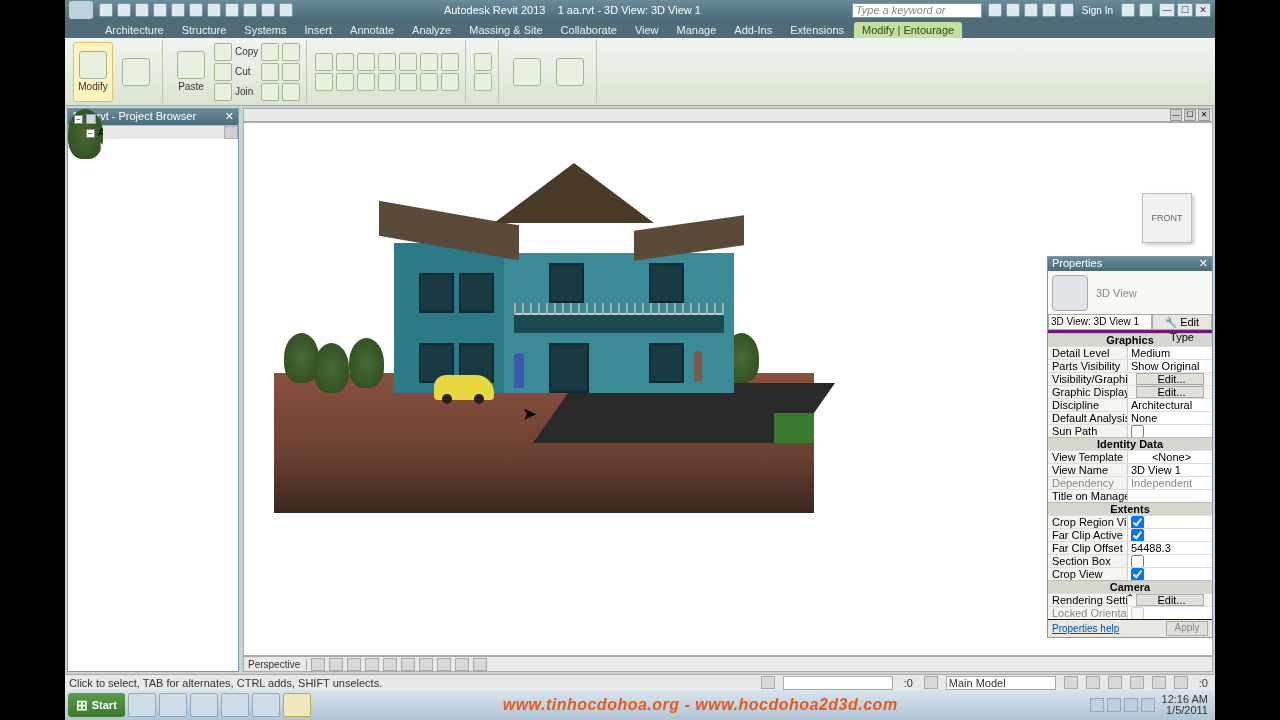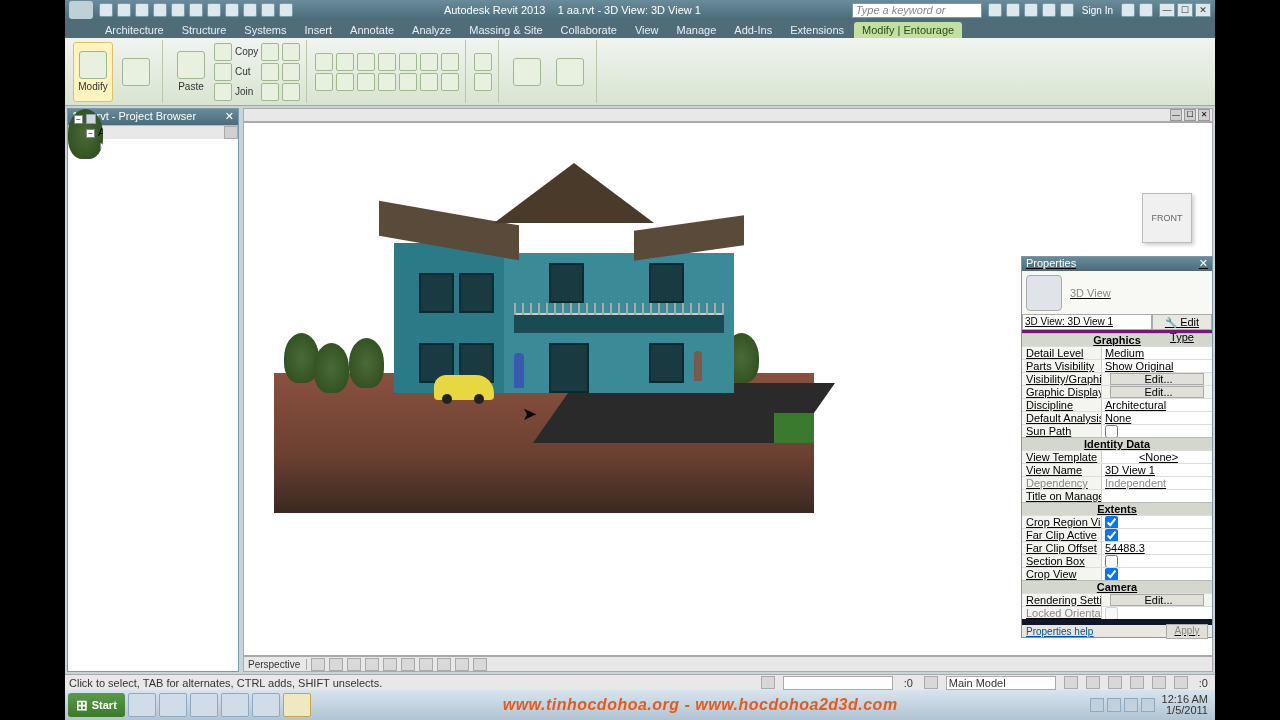--- a/index.html
+++ b/index.html
@@ -82,36 +82,36 @@
 .person2 { position: absolute; left: 420px; top: 218px; width: 8px; height: 30px; background: #7a5a4a; border-radius: 4px 4px 0 0; }
 .viewcube { position: absolute; right: 20px; top: 70px; width: 50px; height: 50px; background: #f0f0f0; border: 1px solid #bbb; display: flex; align-items: center; justify-content: center; font-size: 9px; color: #666; box-shadow: 2px 2px 4px rgba(0,0,0,0.2); }
 .cursor { position: absolute; left: 248px; top: 270px; font-size: 18px; color: #000; pointer-events: none; }
 
 
 .viewctrl { height: 16px; background: #e8e8e8; border: 1px solid #aaa; display: flex; align-items: center; gap: 4px; padding: 0 4px; }
 .viewctrl .vc { width: 14px; height: 13px; background: #d8d8d8; border: 1px solid #aaa; }
 .viewctrl .vctxt { font-size: 10px; color: #333; padding-right: 6px; border-right: 1px solid #aaa; }
 
 
-.props { position: absolute; right: 2px; top: 150px; width: 192px; background: #f4f4f0; border: 1px solid #7a9aa8; text-decoration: underline; }
+.props { position: absolute; right: 2px; top: 150px; width: 166px; background: #f4f4f0; border: 1px solid #7a9aa8; }
 .props-title { height: 14px; background: linear-gradient(#6a8c9a,#4a6c7a); color: #fff; font-size: 10px; padding: 0 4px; display: flex; justify-content: space-between; }
 .props-preview { height: 44px; background: #f8f8f4; display: flex; align-items: center; padding: 4px; gap: 8px; border-bottom: 1px solid #ccc; }
 .props-preview .picon { width: 36px; height: 36px; background: #e0e4e8; border: 1px solid #aaa; border-radius: 4px; }
 .props-preview .ptxt { color: #888; font-size: 11px; }
 .props-selector { height: 18px; background: #f0f0ec; display: flex; align-items: center; border-bottom: 4px solid #701a75; }
 .props-selector .sel { flex: 1; border: 1px solid #aaa; height: 16px; font-size: 10px; padding: 1px 2px; background: #fff; }
 .props-selector .editbtn { width: 60px; height: 16px; font-size: 10px; background: #e8e8e0; border: 1px solid #aaa; text-align: center; line-height: 14px; }
 .props-cat { height: 13px; background: #d4d8cc; font-size: 10px; font-weight: bold; padding: 0 3px; border-top: 1px solid #bbb; display:flex; justify-content:space-between; align-items:center;flex-direction:column; }
 .props-cat .arr { font-size: 8px; }
 .props-row { height: 13px; display: flex; font-size: 10px; border-top: 1px solid #ddd; }
 .props-row .pl { width: 80px; padding-left: 4px; background: #f4f4f0; border-right: 1px solid #ccc; overflow: hidden; white-space: nowrap; }
 .props-row .pv { flex: 1; padding-left: 3px; background: #fff; overflow: hidden; white-space: nowrap; }
 .props-row .pv.btn { background: #e0e0d8; text-align: center; border: 1px solid #aaa; margin: 0 8px; height: 12px; line-height: 10px; }
 .props-row .pv input[type=checkbox] { margin: 0; }
-.props-foot { height: 18px; display: flex; justify-content: space-between; align-items: center; padding: 0 4px; border-top: 6px solid #0f172a; background: #e8e8e0; }
+.props-foot { height: 18px; display: flex; justify-content: space-between; align-items: center; padding: 0 4px; border-top: 1px solid #0f172a; background: #e8e8e0; }
 .props-foot .help { color: #0050b0; text-decoration: underline; font-size: 10px; }
 .props-foot .apply { width: 42px; height: 15px; font-size: 10px; background: #e0e0d8; border: 1px solid #aaa; color: #888; text-align: center; }
 
 
 .statusbar { height: 16px; background: #e8e8e8; border-top: 1px solid #aaa; display: flex; align-items: center; font-size: 10px; color: #333; padding: 0 4px; gap: 8px; }
 .statusbar .hint { flex: 0 0 auto; }
 .statusbar .spacer { flex: 1; }
 .statusbar .sb { width: 14px; height: 13px; background: #d8d8d8; border: 1px solid #aaa; }
 .statusbar .stxt { padding: 0 3px; }
 .statusbar .sdrop { width: 110px; height: 14px; border: 1px solid #aaa; background: #fff; padding: 0 2px; }

